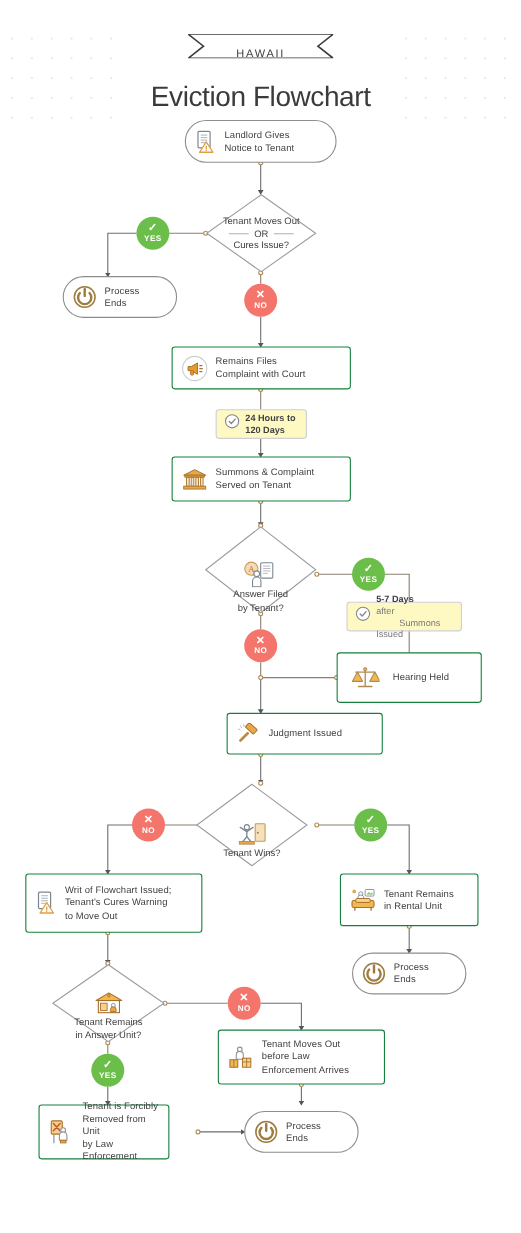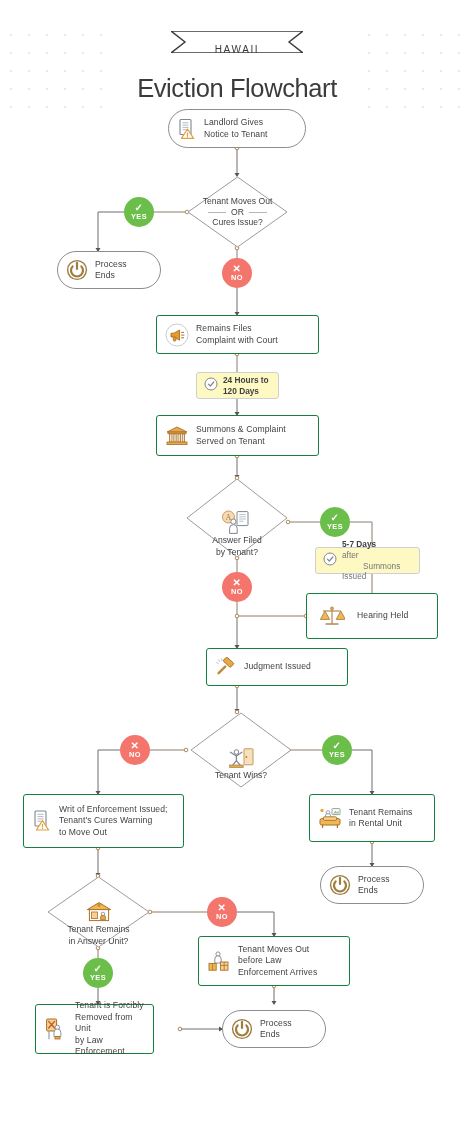--- a/index.html
+++ b/index.html
@@ -342,21 +342,21 @@
       <rect x="8.5" y="2.5" width="10" height="5.4" rx="1" transform="rotate(42 13.5 5.2)" fill="#e7a84a" stroke="#a8702a" stroke-width=".9"></rect>
       <path d="M10.2 9.6 L3.6 16.2" stroke="#c08a3c" stroke-width="2.4" stroke-linecap="round"></path>
       <g stroke="#b9bcc0" stroke-width=".9" stroke-linecap="round">
         <path d="M3.4 6.6 L1.6 5.6M4.6 4.6 L3.6 2.8M7 3.6 L6.6 1.6"></path>
       </g>
     </svg>
   </span>
   <span class="lbl">Judgment Issued</span>
 </div>
 
-<div class="diamond" style="left:190px;top:712px;width:102px;height:76px;">
+<div class="diamond" style="left:178px;top:712px;width:102px;height:76px;">
   <svg class="dshape" width="102" height="76" viewBox="0 0 102 76">
     <path d="M51 1 L101 38 L51 75 L1 38 Z" fill="#fff" stroke="#9b9b9f" stroke-width="1"></path>
   </svg>
   <div class="dcontent" style="padding-top:14px;">
     <svg width="28" height="22" viewBox="0 0 28 22" style="margin-bottom:1px;">
       <rect x="17" y="1.8" width="9" height="16" rx=".8" fill="#f6e0bd" stroke="#c89a50" stroke-width="1"></rect>
       <circle cx="19.4" cy="10" r=".9" fill="#b07a32"></circle>
       <circle cx="9.4" cy="5" r="2.3" fill="#fff" stroke="#7d8790" stroke-width="1"></circle>
       <path d="M9.4 7.6v6" stroke="#7d8790" stroke-width="1.2"></path>
       <path d="M3.4 5.2 L9.4 9 L15 5.2" fill="none" stroke="#7d8790" stroke-width="1.2" stroke-linecap="round"></path>
@@ -382,21 +382,21 @@
       <rect x="3" y="2" width="11" height="15" rx="1" fill="#fff" stroke="#7d8790" stroke-width="1.1"></rect>
       <g stroke="#aab2b9" stroke-width=".9">
           <path d="M5.5 5.3h6M5.5 7.6h6M5.5 9.9h6M5.5 12.2h4"></path>
         </g>
       <path d="M10.5 11.6 L16.6 21 L4.4 21 Z" fill="#fff" stroke="#e0a040" stroke-width="1.2" stroke-linejoin="round"></path>
       <path d="M10.5 15.4v2.6" stroke="#e0a040" stroke-width="1.2" stroke-linecap="round"></path>
       <circle cx="10.5" cy="19.4" r=".7" fill="#e0a040"></circle>
     </svg>
   </span>
   <span class="lbl">
-    <span>Writ of Enforcement Issued;</span><br>
+    <span>Writ of Flowchart Issued;</span><br>
     <span>Tenant's Cures Warning</span><br>
     <span>to Move Out</span>
   </span>
 </div>
 
 <div class="node rect" style="left:309px;top:794px;width:126px;height:48px;">
   <span class="ico">
     <svg width="24" height="22" viewBox="0 0 24 22">
       <circle cx="4" cy="3.4" r="1.7" fill="#e7a84a"></circle>
       <rect x="14" y="1.6" width="8" height="6" rx=".8" fill="#fff" stroke="#8d949b" stroke-width=".9"></rect>

